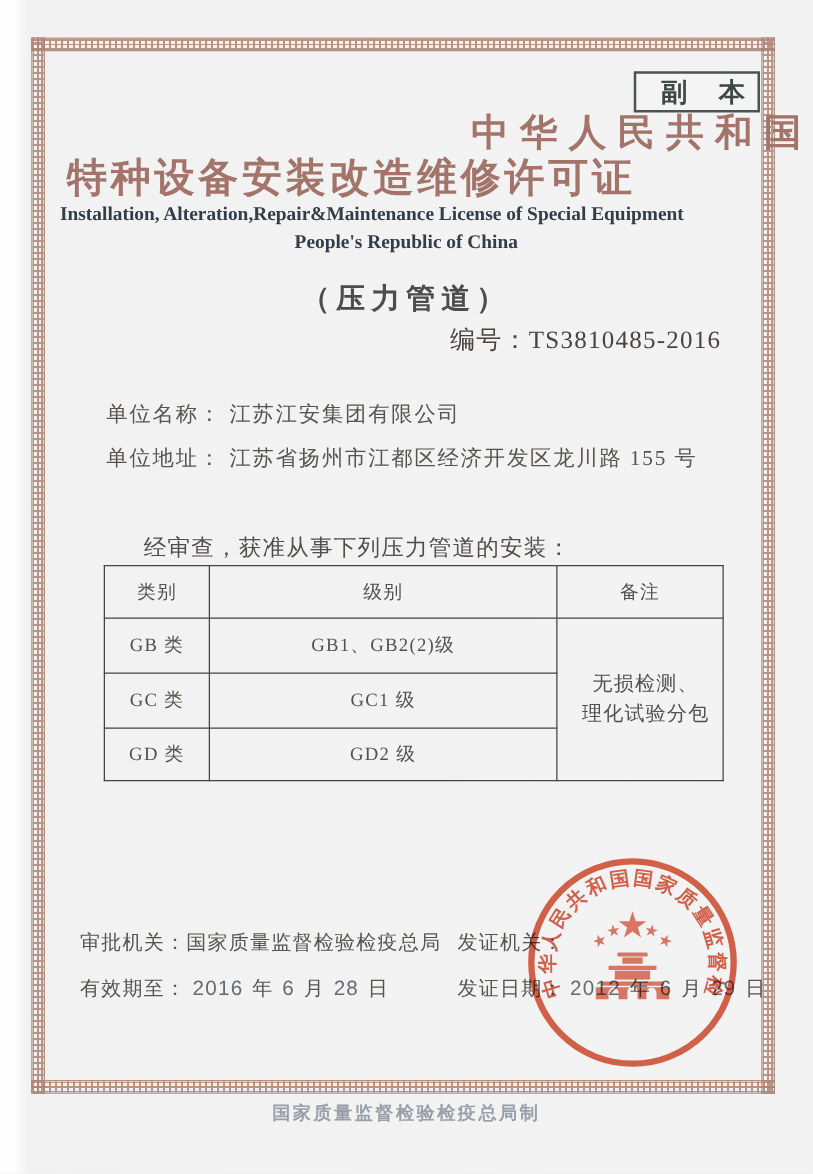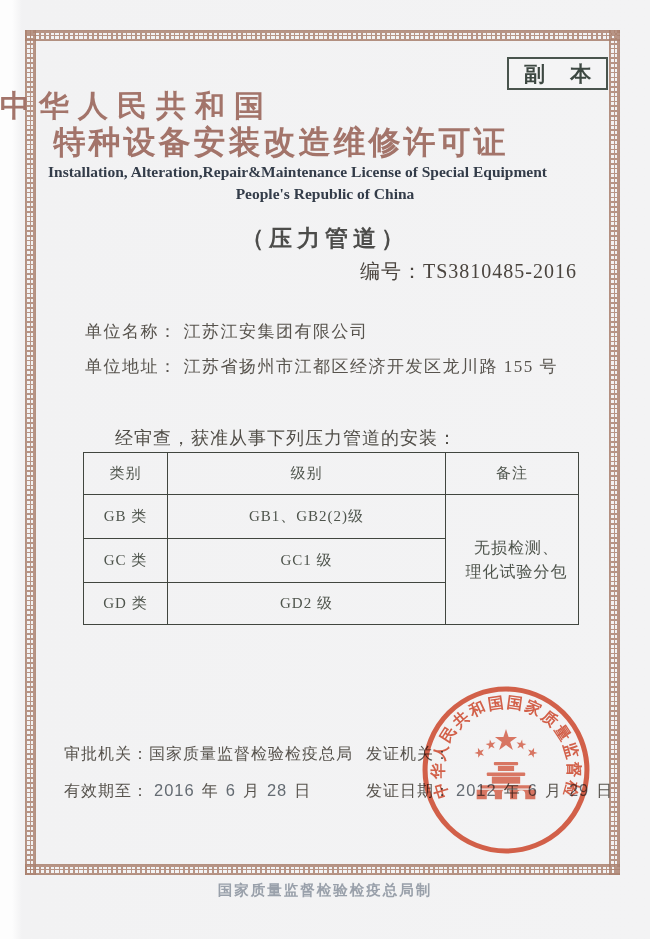--- a/index.html
+++ b/index.html
@@ -34,28 +34,28 @@
   .band-top{top:0;}
   .band-bottom{bottom:0;}
   .band-left{left:0;}
   .band-right{right:0;}
 
   .abs{position:absolute;}
 
   .badge{
     left:507px;top:57px;width:97px;height:29px;
     border:2.5px solid #49544d;
-    display:flex;align-items:center;justify-content:center;
+    display:flex;align-items:center;justify-content:flex-end;
     font-size:21px;font-weight:bold;color:#3d4842;
     letter-spacing:10px;text-indent:10px;
     background:rgba(255,255,255,.15);
   }
 
   .title-cn{
-    left:0;top:86px;width:650px;text-align:left;
+    left:0;top:86px;width:650px;text-align:right;
     font-size:30px;font-weight:bold;color:#a3746a;
     letter-spacing:9px;
   }
   .subtitle-cn{
     left:0;top:121px;width:562px;text-align:center;
     font-size:32px;font-weight:bold;color:#a3746a;
     letter-spacing:3px;
   }
   .title-en1{
     left:0;top:163px;width:650px;text-align:left;

